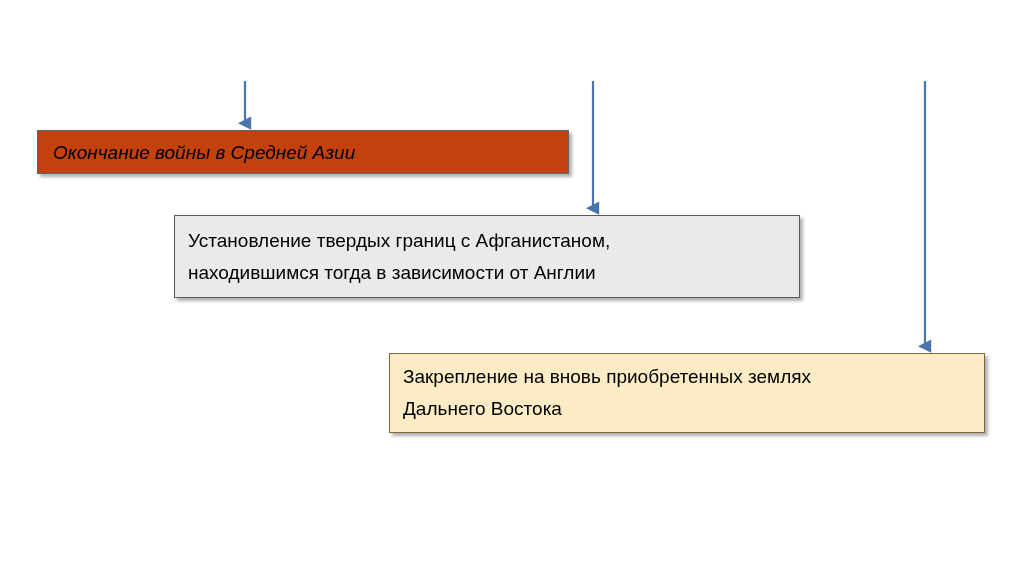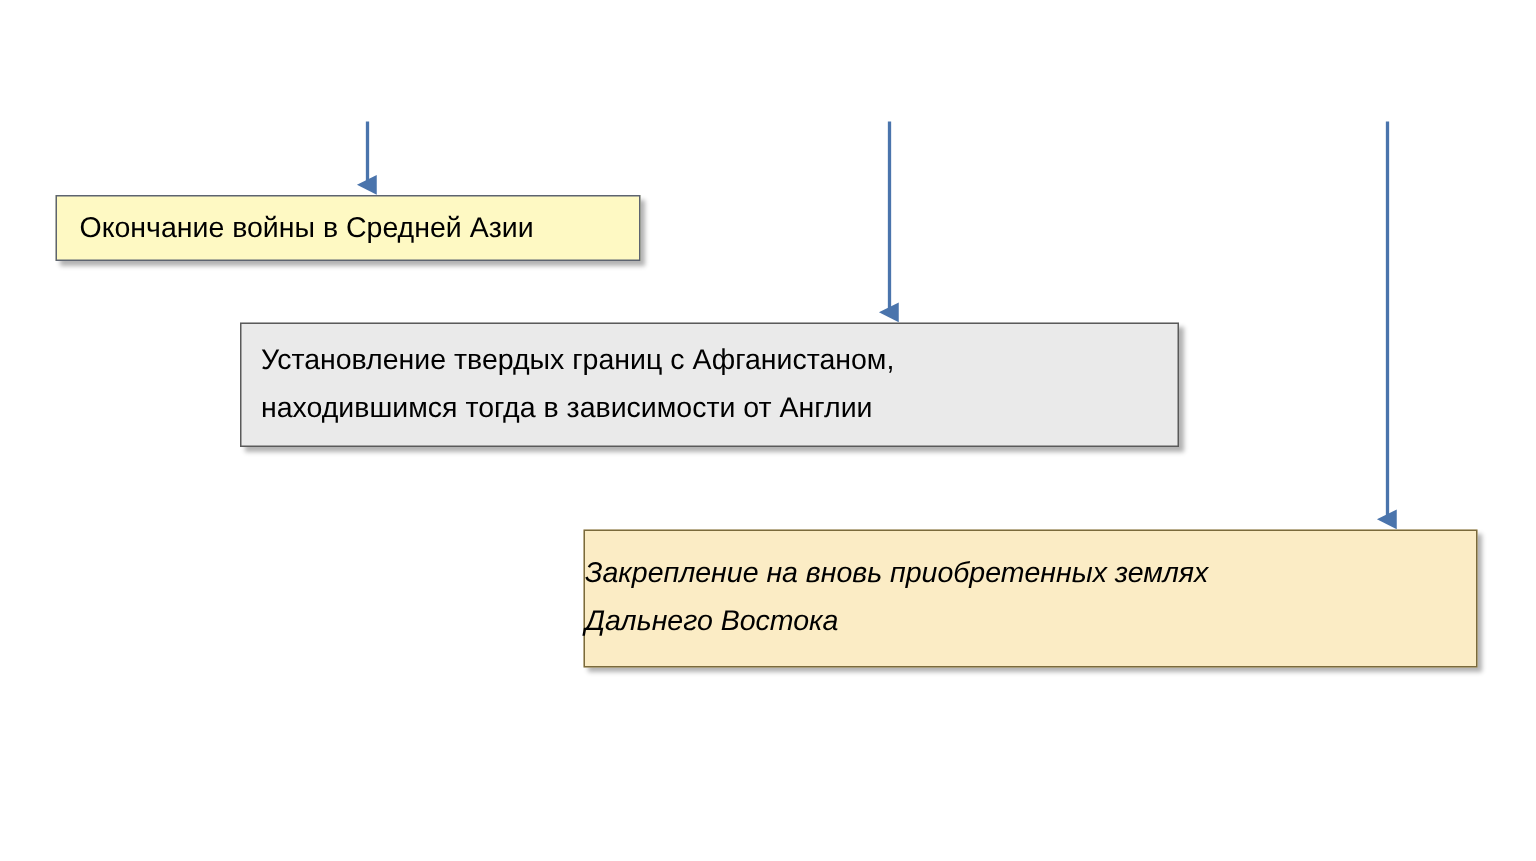--- a/index.html
+++ b/index.html
@@ -52,57 +52,58 @@
     text-align: center;
     font-size: 20px;
     font-weight: bold;
     letter-spacing: 0.1px;
   }
 
   
   #node-task-1 {
     left: 37px;
     top: 130px;
-    width: 390px;
+    width: 532px;
     height: 44px;
-    background: #fef9c3;
+    background: #c2410c;
     border: 1.5px solid #5d6470;
     padding-left: 15px;
+    font-style: italic;
   }
   #node-task-1 .node-text {
     text-align: left;
     font-size: 19px;
     line-height: 27px;
   }
 
   
   #node-task-2 {
-    left: 160px;
+    left: 174px;
     top: 215px;
     width: 626px;
     height: 83px;
     background: #eaeaea;
     border: 1.5px solid #5a5a5a;
     padding-left: 13px;
   }
   #node-task-2 .node-text {
     text-align: left;
     font-size: 19px;
     line-height: 32px;
   }
 
   
   #node-task-3 {
     left: 389px;
     top: 353px;
     width: 596px;
-    height: 92px;
+    height: 80px;
     background: #fbecc5;
     border: 1.5px solid #7a6a3c;
-    font-style: italic;
+    padding-left: 13px;
   }
   #node-task-3 .node-text {
     text-align: left;
     font-size: 19px;
     line-height: 32px;
   }
 
   #connectors {
     position: absolute;
     left: 0;

